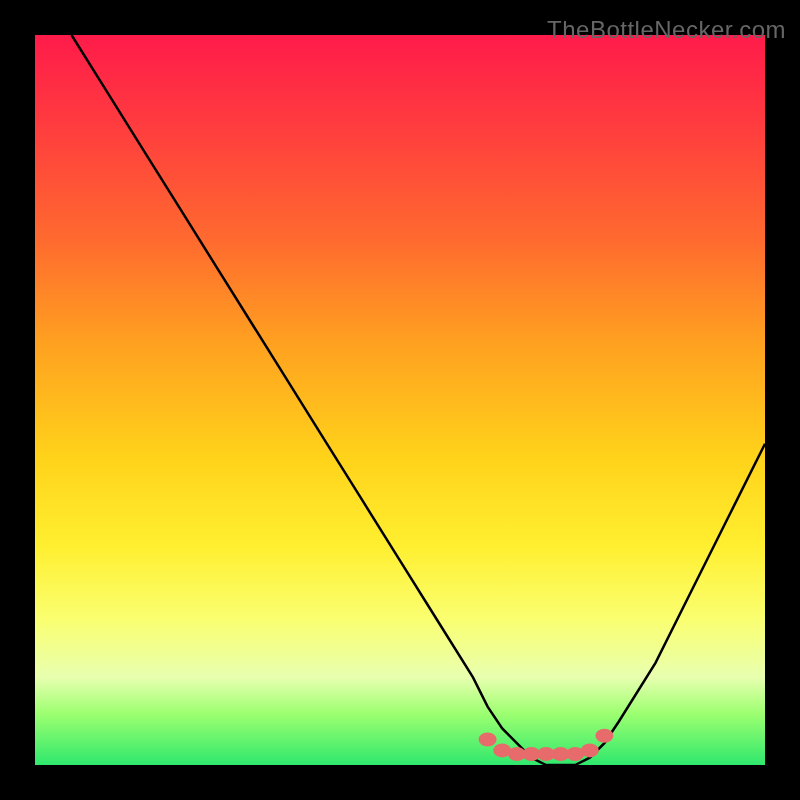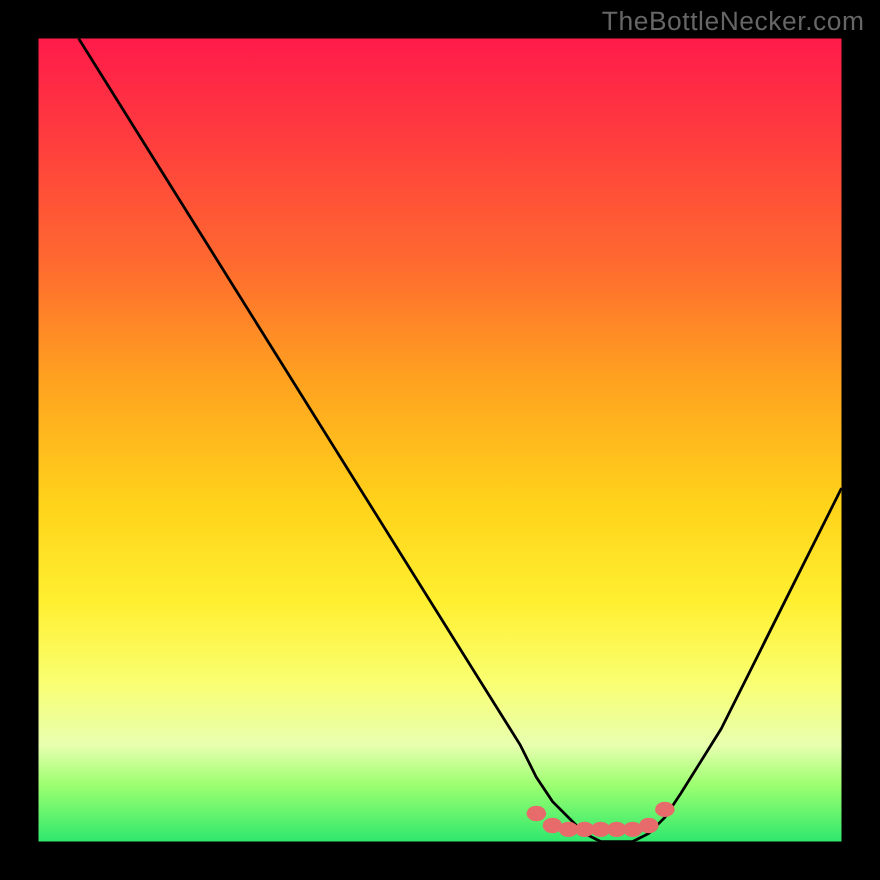--- a/index.html
+++ b/index.html
@@ -12,21 +12,21 @@
     font-family: Arial, Helvetica, sans-serif;
   }
   .frame {
     position: relative;
     width: 800px;
     height: 800px;
     background: #000;
   }
   .watermark {
     position: absolute;
-    top: 6px;
+    top: 16px;
     right: 14px;
     color: #666;
     font-size: 24px;
     font-weight: 400;
     letter-spacing: 0.5px;
     z-index: 10;
   }
   .plot-area {
     position: absolute;
     left: 35px;

